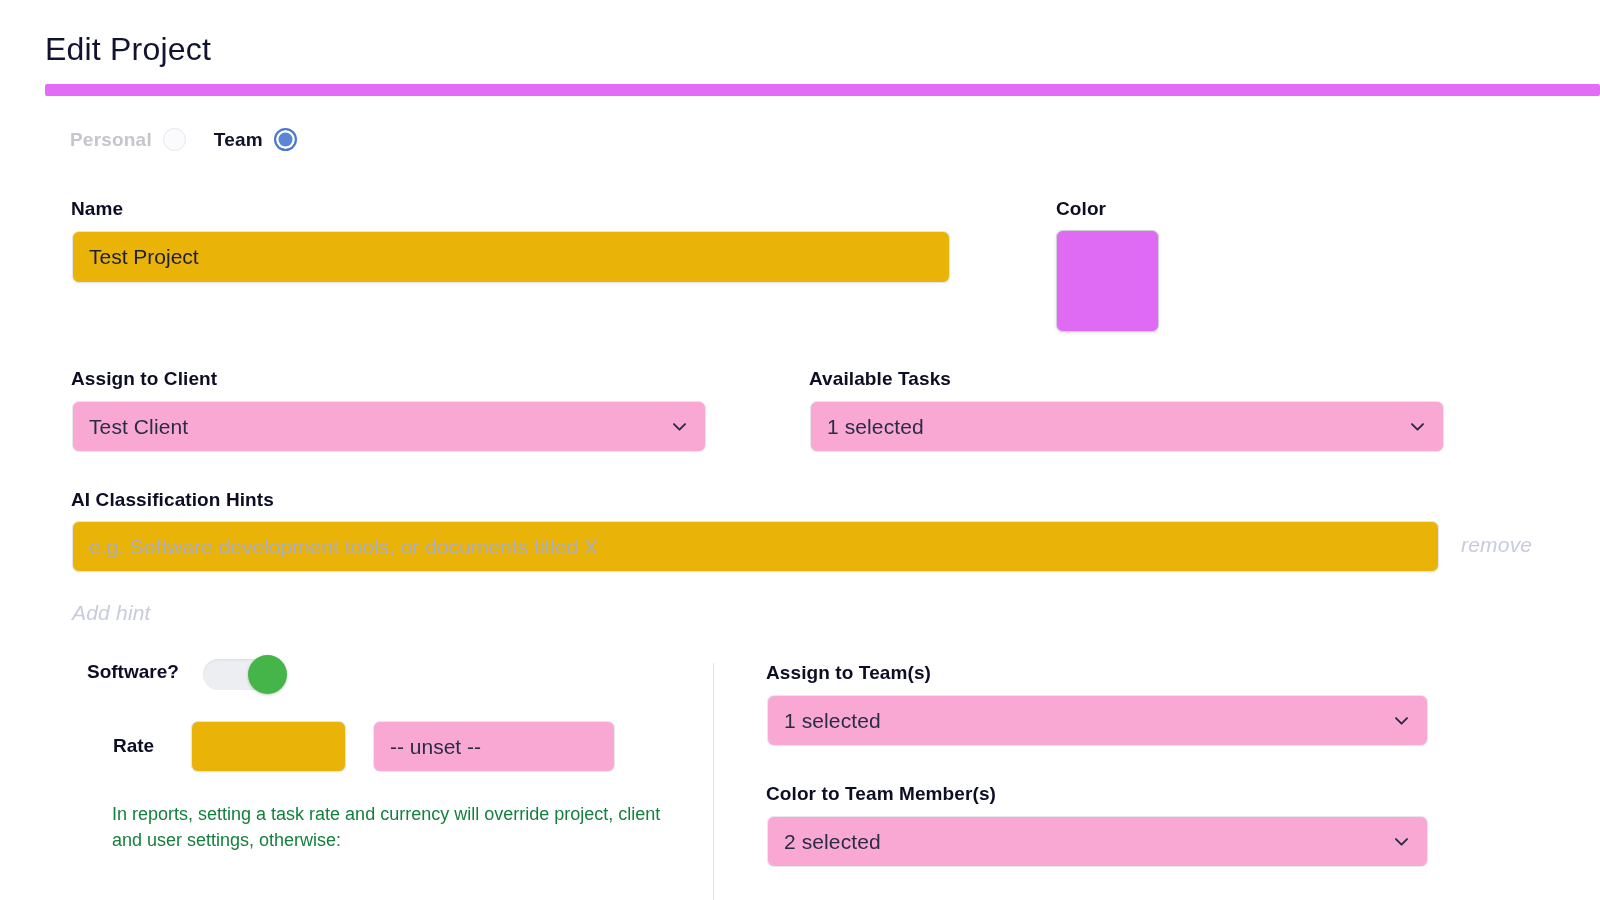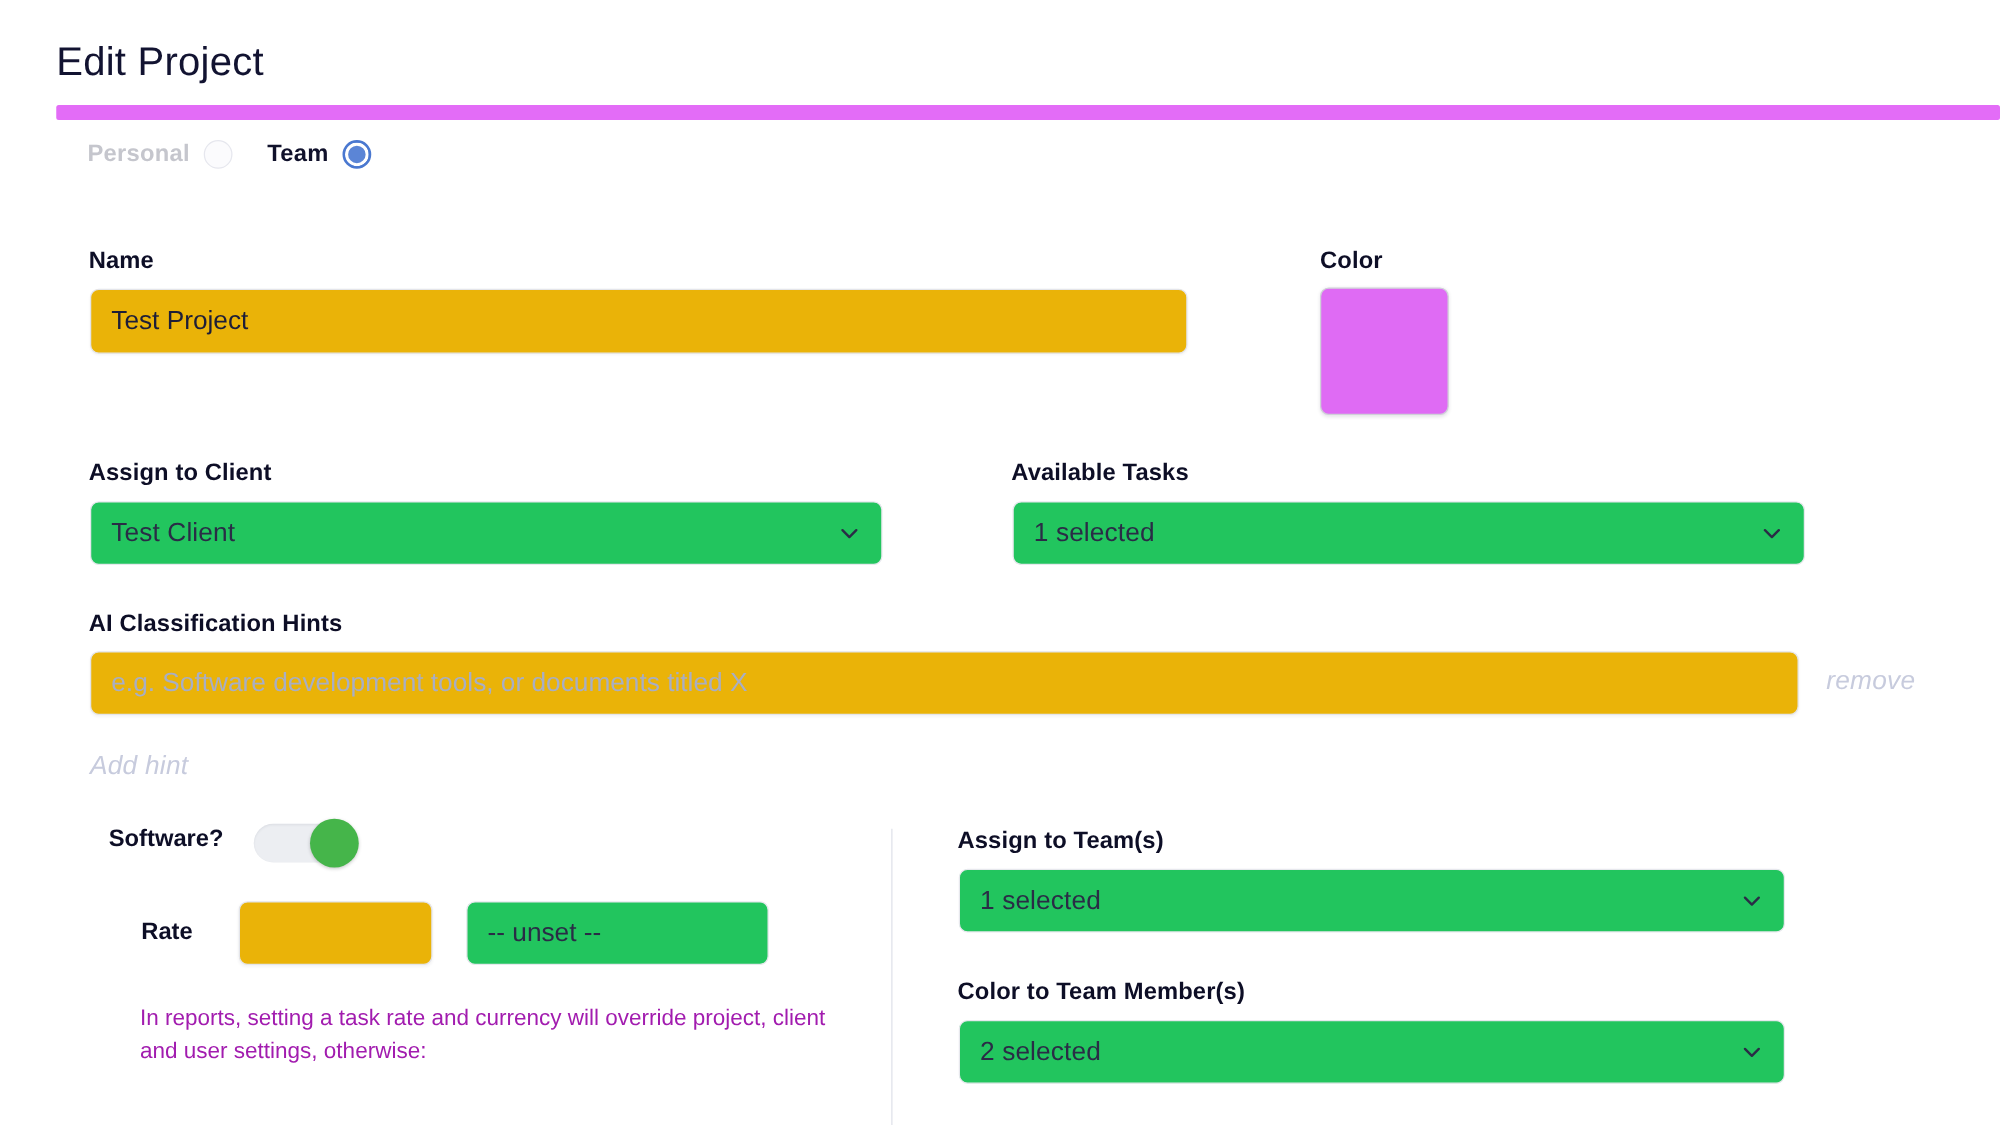--- a/index.html
+++ b/index.html
@@ -31,21 +31,21 @@
     position: absolute;
     left: 45px; top: 84px;
     width: 1555px; height: 12px;
     background: #e36cf7;
     border-radius: 2px;
   }
 
   
   .type-row {
     position: absolute;
-    left: 70px; top: 112px;
+    left: 70px; top: 128px;
     display: flex;
     align-items: flex-end;
     gap: 28px;
   }
   .radio-opt {
     display: flex;
     align-items: center;
     gap: 11px;
     cursor: pointer;
   }
@@ -86,21 +86,21 @@
     color: #1d1e38;
     font-family: "Liberation Sans", sans-serif;
     padding: 0 16px;
     outline: none;
     box-shadow: 0 1px 2px rgba(30,34,60,0.05);
   }
   .text-input::placeholder { color: #a8aec4; }
 
   
   .select-box {
-    background: #22c55e;
+    background: #f9a8d4;
     border: 1px solid #e7e8ed;
     border-radius: 7px;
     display: flex;
     align-items: center;
     padding: 0 16px;
     cursor: pointer;
     position: relative;
   }
   .select-value {
     font-size: 21px;
@@ -171,21 +171,21 @@
 
   .lbl-rate   { position:absolute; left:113px; top:735px; font-size:19px; font-weight:700; color:#0d0e26; }
   .inp-rate   { position:absolute; left:191px; top:721px; width:155px; height:51px; }
   .box-cur    { position:absolute; left:373px; top:721px; width:242px; height:51px; }
   .cur-value  { font-size:21px; color:#2a2c46; }
 
   .help-text {
     position:absolute; left:112px; top:801px;
     width:560px;
     font-size:18px;
-    color:#a21caf;
+    color:#15803d;
     line-height:26px;
   }
 
   .divider {
     position:absolute; left:713px; top:663px;
     width:1px; height:237px;
     background:#dfe2ea;
   }
 
   .lbl-teams    { position:absolute; left:766px; top:661px; }

